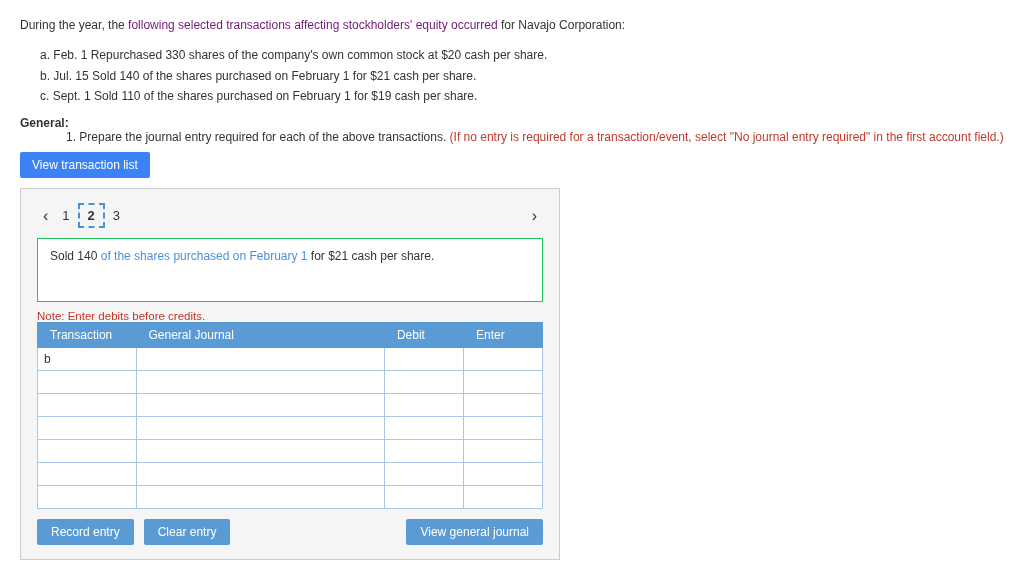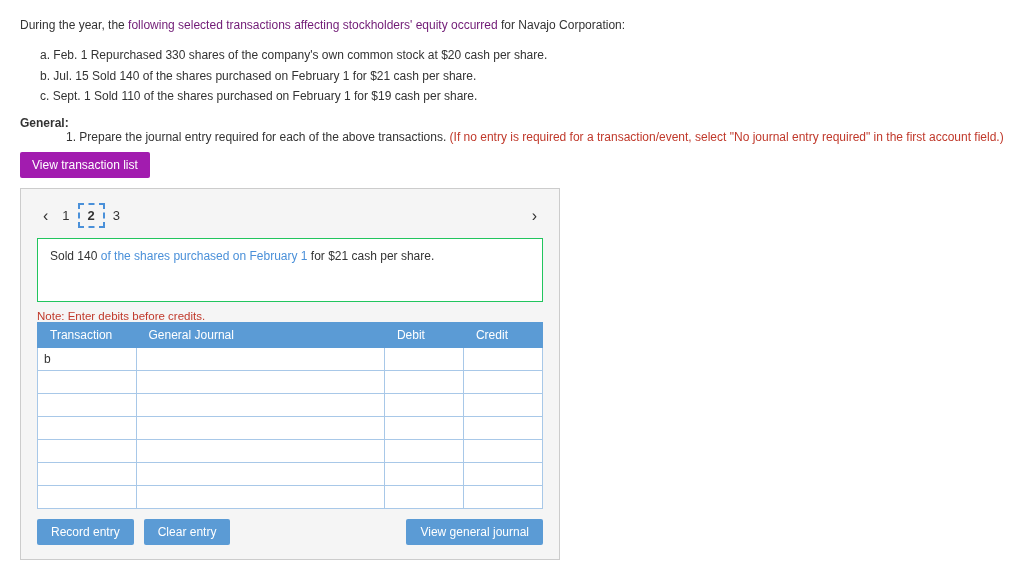--- a/index.html
+++ b/index.html
@@ -39,21 +39,21 @@
       font-weight: bold;
     }
     .required-section .instruction {
       color: #333;
       margin-left: 46px;
     }
     .required-section .red-note {
       color: #c0392b;
     }
     .view-transaction-btn {
-      background-color: #a21caf;
+      background-color: #3b82f6;
       color: #fff;
       border: none;
       padding: 6px 12px;
       font-size: 12px;
       cursor: pointer;
       margin-bottom: 10px;
       border-radius: 2px;
     }
     .worksheet-container {
       border: 1px solid #ccc;
@@ -232,21 +232,21 @@
   </div>
 
   <p class="note-text">Note: Enter debits before credits.</p>
 
   <table class="journal-table">
     <thead>
       <tr>
         <th>Transaction</th>
         <th>General Journal</th>
         <th>Debit</th>
-        <th>Credit</th>
+        <th>Enter</th>
       </tr>
     </thead>
     <tbody>
       <tr>
         <td class="transaction-col">b</td>
         <td class="general-journal-col"><input type="text" style=""></td>
         <td class="debit-col"><input type="text" style=""></td>
         <td class="credit-col"><input type="text" style=""></td>
       </tr>
       <tr>

